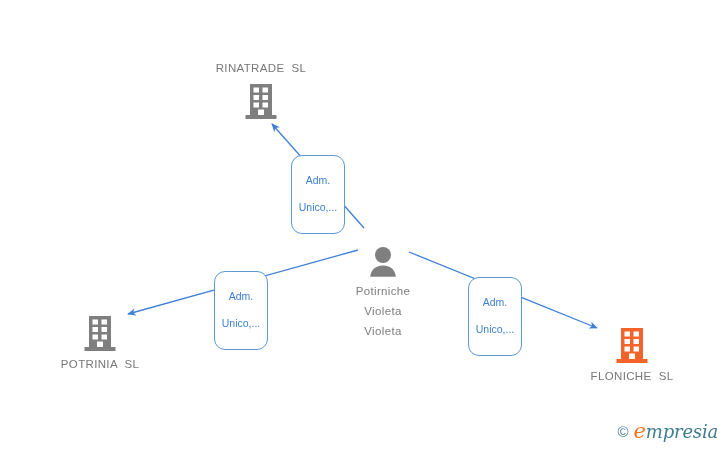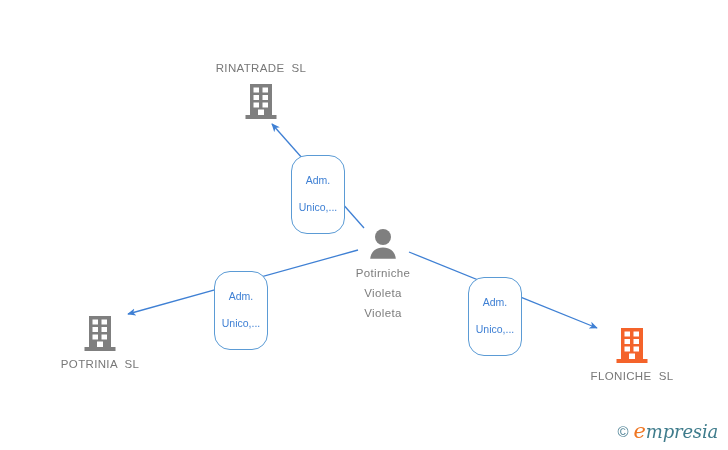--- a/index.html
+++ b/index.html
@@ -58,21 +58,21 @@
     line-height: 14px;
   }
   .label-above .node-label { margin-bottom: 7px; }
   .label-below .node-label { margin-top: 6px; }
 
   
   .rel-box {
     position: absolute;
     box-sizing: border-box;
     border: 1px solid #5b9bd5;
-    border-radius: 16px;
+    border-radius: 11px;
     background: #ffffff;
     color: #3f80d4;
     font-size: 10.5px;
     line-height: 13.5px;
     text-align: center;
     padding: 4px 6px 5px 6px;
     white-space: pre-line;
     width: 54px;
     margin-left: -27px;
     margin-top: -19px;
@@ -136,21 +136,21 @@
         <rect x="18.5" y="5.5" width="5.5" height="5" fill="#ffffff"></rect>
         <rect x="9.5" y="13" width="5.5" height="5" fill="#ffffff"></rect>
         <rect x="18.5" y="13" width="5.5" height="5" fill="#ffffff"></rect>
         <rect x="9.5" y="20.5" width="5.5" height="5" fill="#ffffff"></rect>
         <rect x="18.5" y="20.5" width="5.5" height="5" fill="#ffffff"></rect>
         <rect x="14" y="27.5" width="6" height="5.5" fill="#ffffff"></rect>
       </svg>
     </span>
   </div>
 
-  <div class="node person label-below" style="left:383px; top:228px;">
+  <div class="node person label-below" style="left:383px; top:246px;">
     <span class="glyph">
       <svg width="34" height="32" viewBox="0 0 34 32">
         <circle cx="17" cy="9" r="8" fill="#7f7f7f"></circle>
         <path d="M17 19.5 c-8.4 0 -12.2 5.2 -12.8 11.2 h25.6 c-0.6 -6 -4.4 -11.2 -12.8 -11.2 z" fill="#7f7f7f"></path>
       </svg>
     </span>
     <div class="node-label">Potirniche</div>
     <div class="node-label">Violeta</div>
     <div class="node-label">Violeta</div>
   </div>

